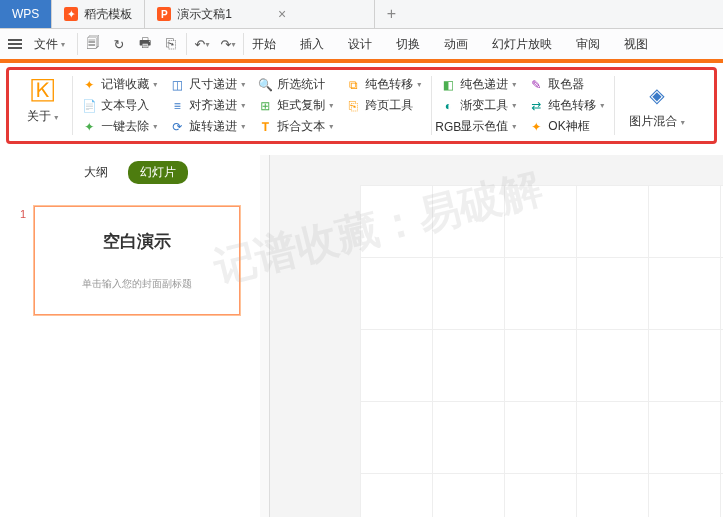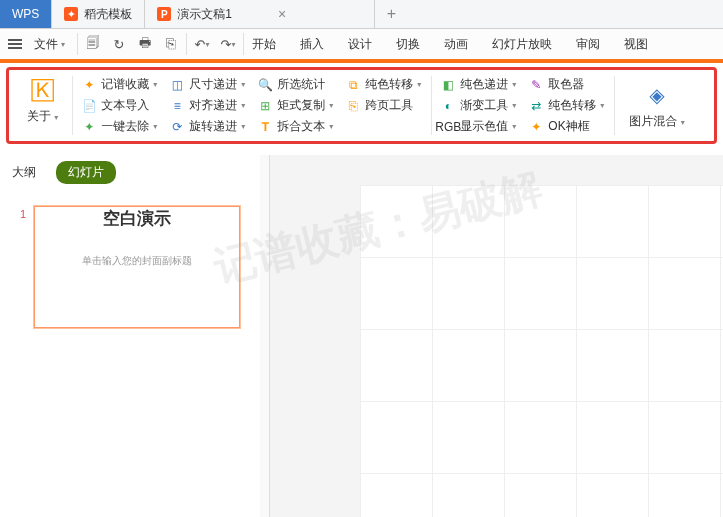--- a/index.html
+++ b/index.html
@@ -26,26 +26,26 @@
 .ribbon{border:3px solid #e53935;border-radius:4px;margin:4px 6px;padding:6px 4px;display:flex;background:#fff}
 .rgroup{display:flex;flex-direction:column;padding:0 8px;border-right:1px solid #e5e5e5}
 .rgroup:last-child{border-right:none}
 .vbtn{display:flex;flex-direction:column;align-items:center;justify-content:center;gap:4px;padding:0 6px}
 .vico{width:28px;height:28px;display:flex;align-items:center;justify-content:center;font-size:20px}
 .rgrid{display:flex;flex-direction:column;gap:4px}
 .rrow{display:flex;gap:10px}
 .rbtn{display:flex;align-items:center;gap:4px;min-width:78px;cursor:pointer}
 .rbtn .ic{width:16px;height:16px;display:flex;align-items:center;justify-content:center;font-size:12px}
 .sidepane{position:absolute;left:0;top:155px;bottom:0;width:260px;background:#fff}
-.sptabs{display:flex;gap:8px;padding:6px 0}
+.sptabs{display:flex;gap:8px;justify-content:center;padding:6px 0}
 .sptab{padding:3px 12px;border-radius:10px;cursor:pointer}
 .sptab.active{background:#4d7c0f;color:#fff}
 .thumb{margin:16px 20px;display:flex;gap:8px}
 .tnum{color:#d9534f;font-size:11px;padding-top:2px}
-.tbox{width:210px;height:122px;border:1px solid #ff9966;background:#fff;display:flex;flex-direction:column;align-items:center;gap:24px;box-shadow:0 0 0 1px #ffc299}
+.tbox{width:210px;height:109px;border:1px solid #ff9966;background:#fff;display:flex;flex-direction:column;align-items:center;justify-content:center;gap:24px;box-shadow:0 0 0 1px #ffc299}
 .ttitle{font-size:17px;font-weight:bold;color:#333}
 .tsub{font-size:10px;color:#999}
 .canvas{position:absolute;left:270px;right:0;top:155px;bottom:0;background:#f4f4f4}
 .slide{position:absolute;left:90px;top:30px;right:-100px;bottom:-100px;background:#fff;background-image:linear-gradient(#eee 1px,transparent 1px),linear-gradient(90deg,#eee 1px,transparent 1px);background-size:72px 72px}
 .wm{position:absolute;left:210px;top:200px;font-size:42px;color:rgba(180,180,180,0.22);transform:rotate(-14deg);font-weight:bold;white-space:nowrap;pointer-events:none}
 .ruler-v{position:absolute;left:260px;top:155px;bottom:0;width:10px;background:#f9f9f9;border-right:1px solid #ddd}
 .c-blue{color:#3a7ac8}.c-green{color:#4caf50}.c-orange{color:#ff9800}.c-purple{color:#9c27b0}.c-teal{color:#009688}
 </style>
 </head>
 <body>

